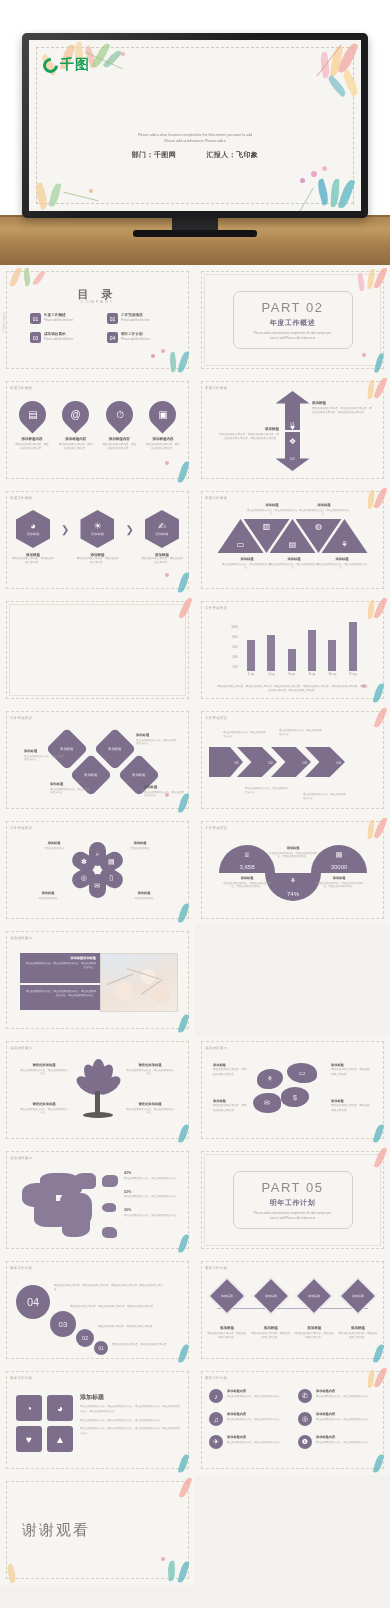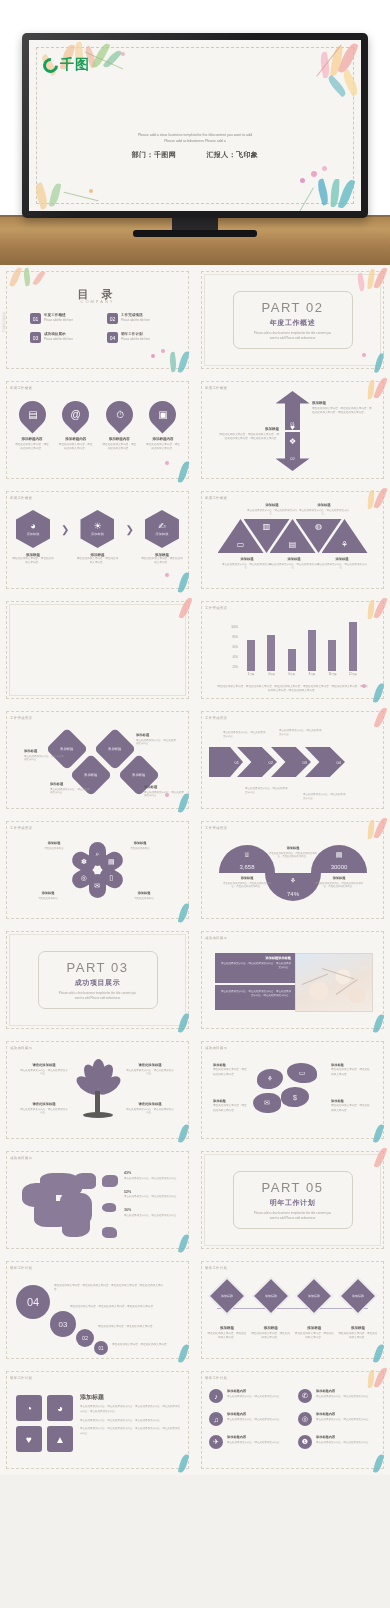--- a/index.html
+++ b/index.html
@@ -725,32 +725,20 @@
         <p>请在此处添加文字内容，请在此处添加文字内容，请在此处添加文字内容。</p>
         </div>
       <div class="flora" style="right:0;top:0;width:56px;height:42px;">
         <div class="leaf" style="right:6px;top:2px;width:7px;height:22px;background:#f3a89f;transform:rotate(20deg);"></div>
         <div class="leaf" style="right:16px;top:5px;width:6px;height:19px;background:#f7cf93;transform:rotate(2deg);"></div>
       </div>
     </div>
   </div>
 
   <div class="row">
-    <div class="slide">
-      <div class="sborder"></div>
-      <div class="sborder2"></div>
-      <div class="partbox">
-        <div class="part-no">PART 03</div>
-        <div class="part-cn">成功项目展示</div>
-        <div class="part-en">Please add a clear business templatefor the title content you want to add Please add anbusiness</div>
-      </div>
-      <div class="flora" style="right:0;bottom:0;width:56px;height:38px;">
-        <div class="leaf" style="right:8px;bottom:2px;width:7px;height:20px;background:#5ab3bd;transform:rotate(14deg);"></div>
-      </div>
-    </div>
 
     <div class="slide">
       <div class="sborder"></div>
       <div class="runhead">成功项目展示</div>
       <div class="pbox" style="left:20px;top:28px;width:80px;height:30px;">
         <b>添加标题添加标题</b>
         <p>请在此处添加文字内容，请在此处添加文字内容，请在此处添加文字内容。</p>
       </div>
       <div class="pbox" style="left:20px;top:60px;width:80px;height:25px;">
         <p>请在此处添加文字内容，请在此处添加文字内容，请在此处添加文字内容，请在此处添加文字内容。</p>
@@ -1017,14 +1005,32 @@
       <div class="flora" style="right:0;top:0;width:54px;height:40px;">
         <div class="leaf" style="right:6px;top:2px;width:7px;height:21px;background:#f3a89f;transform:rotate(20deg);"></div>
         <div class="leaf" style="right:16px;top:5px;width:6px;height:18px;background:#f7cf93;transform:rotate(2deg);"></div>
       </div>
       <div class="flora" style="right:0;bottom:0;width:54px;height:36px;">
         <div class="leaf" style="right:8px;bottom:2px;width:7px;height:19px;background:#5ab3bd;transform:rotate(14deg);"></div>
       </div>
     </div>
   </div>
 
+  <div class="row">
+    <div class="slide">
+      <div class="sborder"></div>
+      <div class="thanks">谢谢观看</div>
+      <div class="flora" style="right:0;bottom:0;width:60px;height:42px;">
+        <div class="leaf" style="right:8px;bottom:2px;width:7px;height:22px;background:#5ab3bd;transform:rotate(14deg);"></div>
+        <div class="leaf" style="right:20px;bottom:4px;width:7px;height:20px;background:#6fc3b6;transform:rotate(-4deg);"></div>
+        <div class="dot" style="right:30px;bottom:24px;width:4px;height:4px;background:#e996bf;"></div>
+      </div>
+      <div class="flora" style="left:0;bottom:0;width:54px;height:34px;">
+        <div class="leaf" style="left:8px;bottom:2px;width:7px;height:19px;background:#f2cf96;transform:rotate(-16deg);"></div>
+      </div>
+      <div class="flora" style="right:0;top:0;width:54px;height:40px;">
+        <div class="leaf" style="right:6px;top:2px;width:7px;height:21px;background:#f3a89f;transform:rotate(20deg);"></div>
+      </div>
+    </div>
+    <div class="slide blank"></div>
+  </div>
 
 </div>
 
 </body></html>

